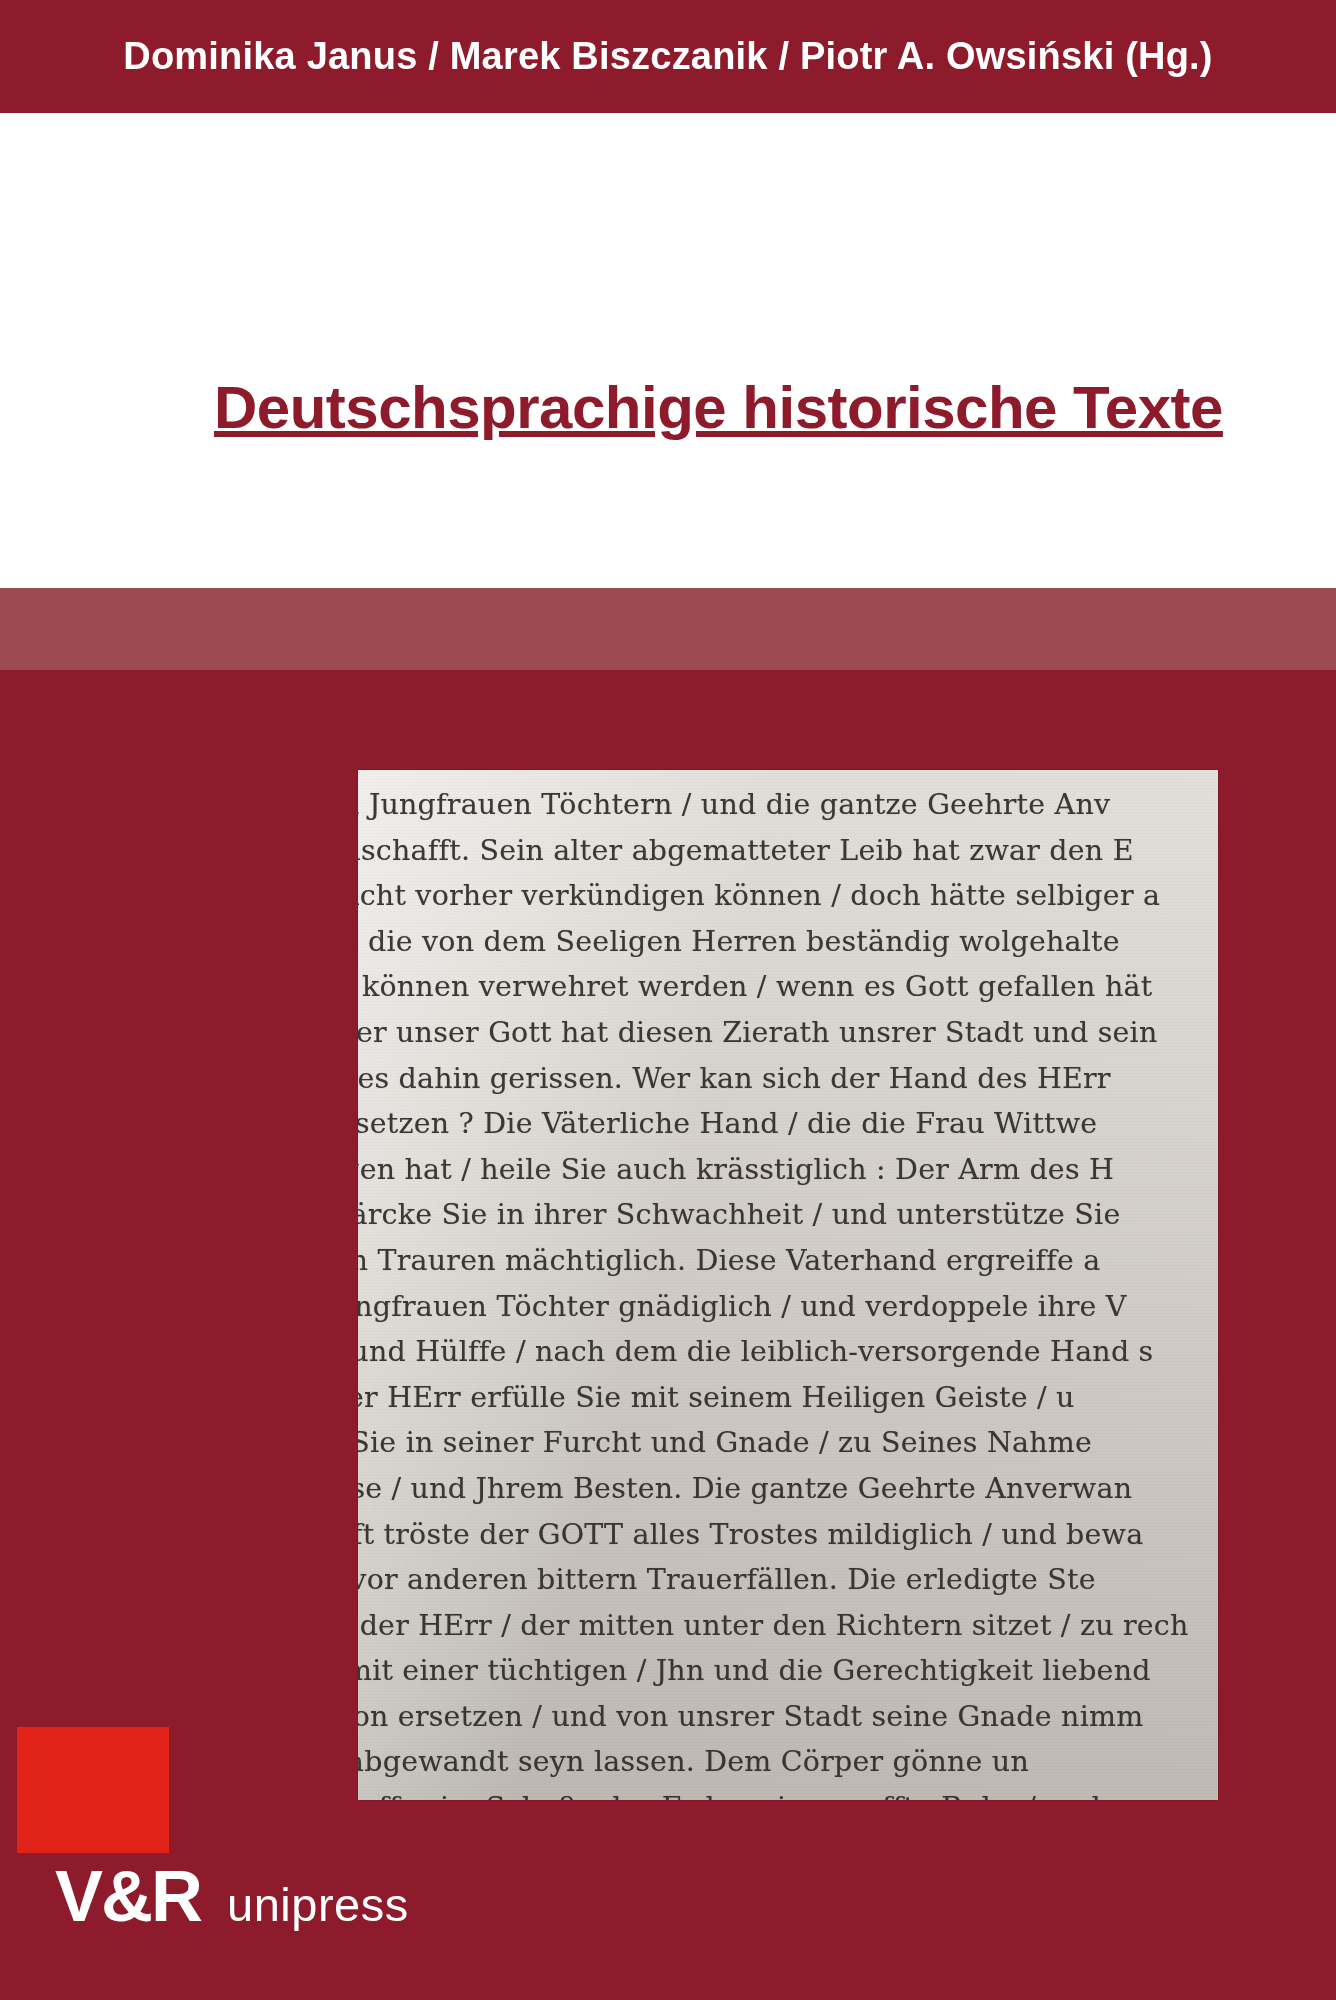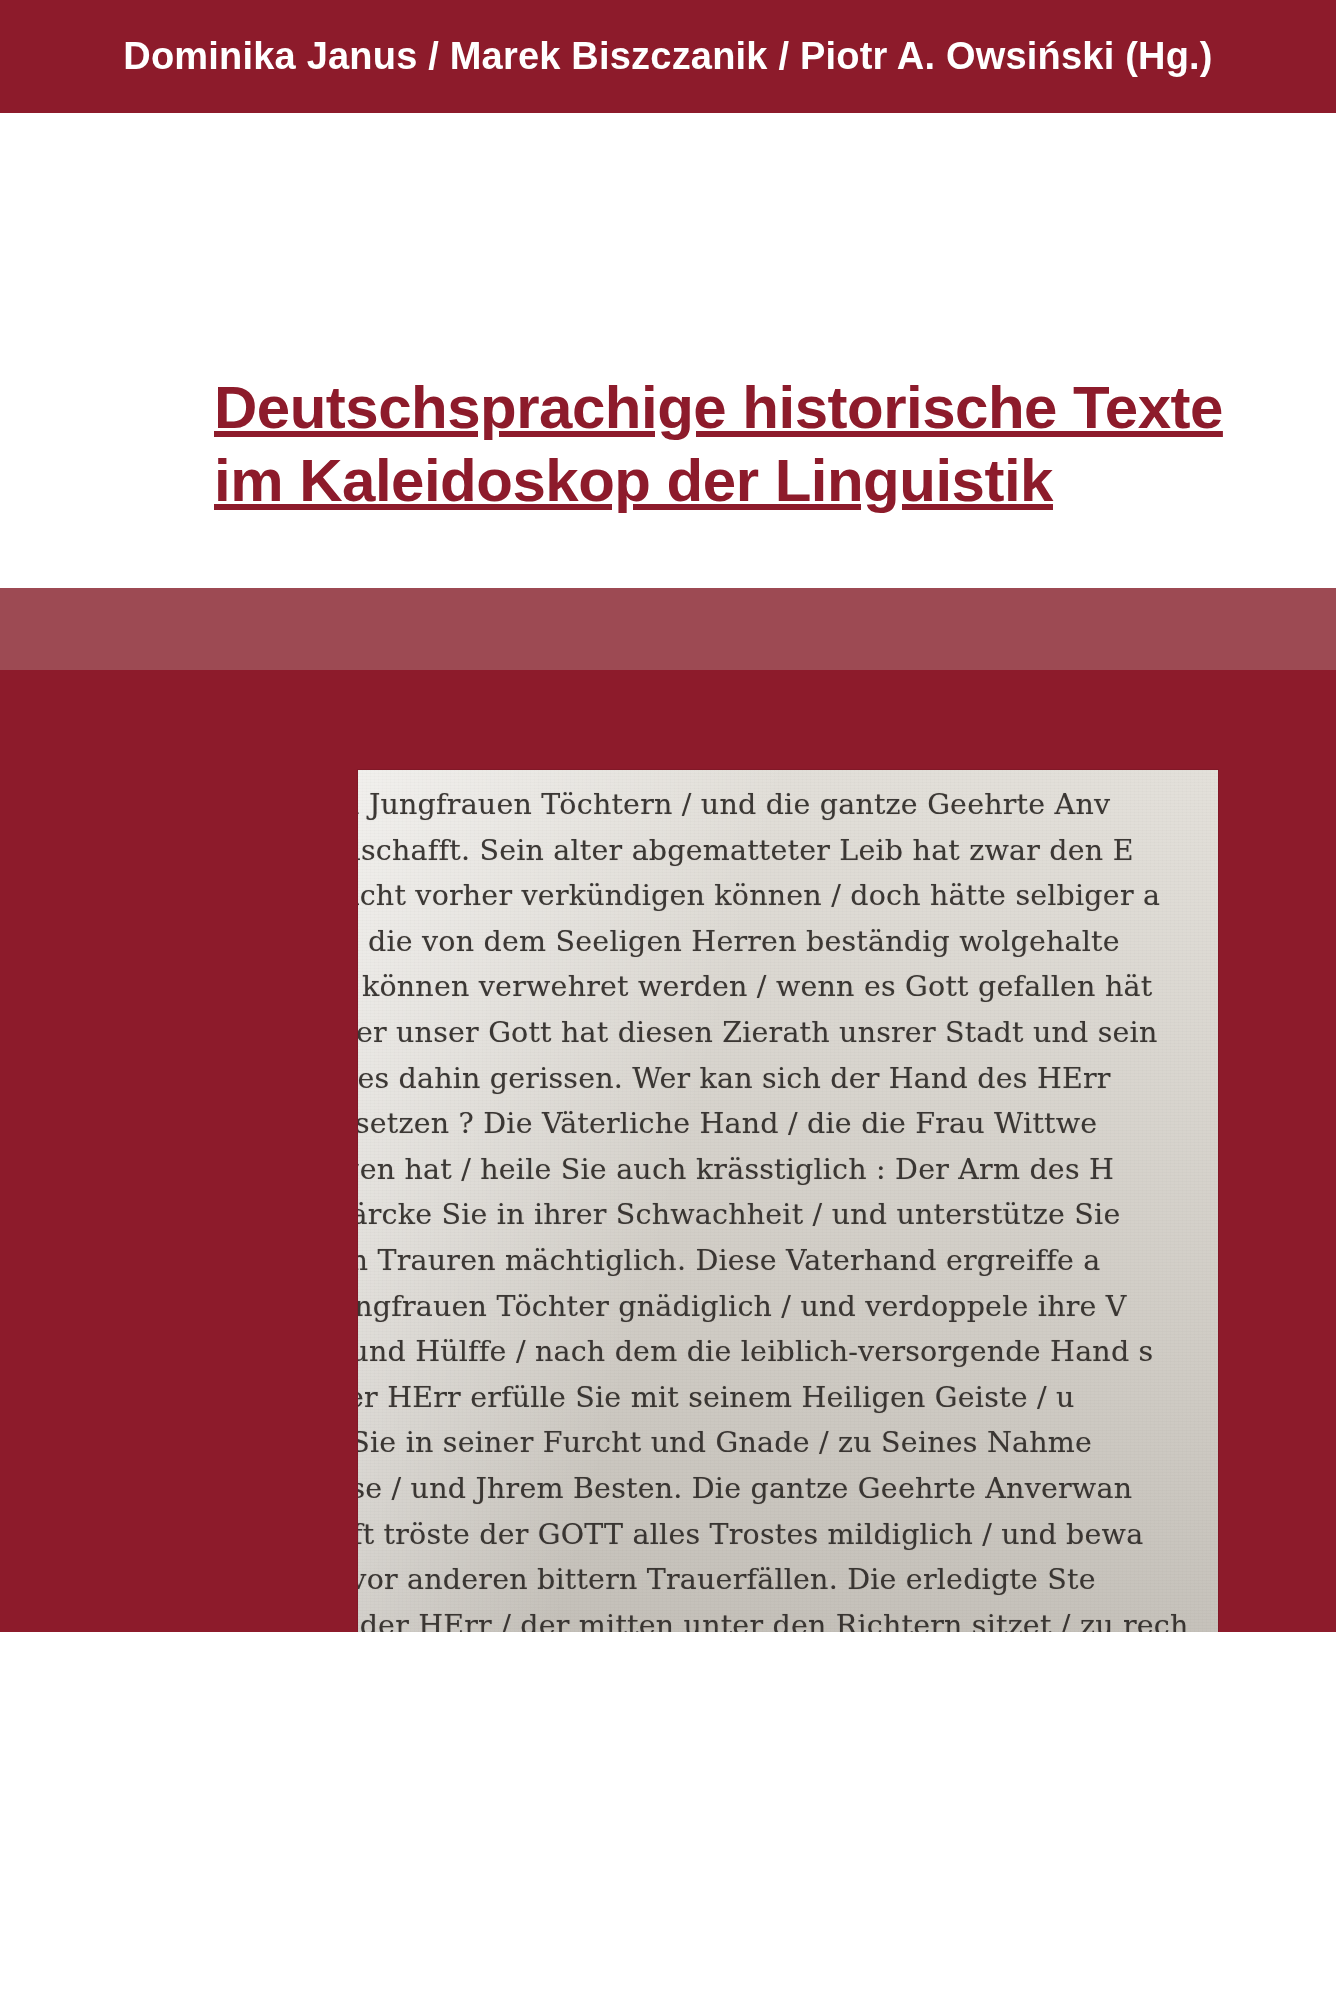--- a/index.html
+++ b/index.html
@@ -6,21 +6,21 @@
     margin: 0;
     padding: 0;
     background: #ffffff;
   }
   body {
     font-family: "Liberation Sans", sans-serif;
   }
   .cover {
     position: relative;
     width: 1336px;
-    height: 1632px;
+    height: 2000px;
     overflow: hidden;
     background: #4c1d95;
   }
 
   
   .editors-band {
     position: absolute;
     left: 0; top: 0;
     width: 1336px;
     height: 113px;
@@ -161,21 +161,20 @@
 
 <div class="cover">
 
   <div class="editors-band">
     <div class="editors-text">Dominika Janus / Marek Biszczanik / Piotr A. Owsiński (Hg.)</div>
   </div>
 
   <div class="title-area">
     <div class="title-block">
       <div class="title-line">Deutschsprachige historische Texte</div>
-      <div class="title-line">im Kaleidoskop der Linguistik</div>
     </div>
   </div>
 
   <div class="stripe"></div>
 
   <div class="body-field"></div>
 
   <div class="facsimile">
     <div class="paper"></div>
     <div class="grain"></div>
@@ -201,14 +200,18 @@
       <div class="fac-line">le der HErr / der mitten unter den Richtern sitzet / zu rech</div>
       <div class="fac-line">t mit einer tüchtigen / Jhn und die Gerechtigkeit liebend</div>
       <div class="fac-line">rson ersetzen / und von unsrer Stadt seine Gnade nimm</div>
       <div class="fac-line">r abgewandt seyn lassen.   Dem Cörper gönne un</div>
       <div class="fac-line">höpffer im Schoße der Erden eine sanffte Ruhe / und a</div>
 
     </div>
   </div>
 
   <div class="logo-square"></div>
+  <div class="logo-row">
+    <div class="logo-vr">V&amp;R</div>
+    <div class="logo-unipress">unipress</div>
+  </div>
 
 </div>
 
 </body></html>

